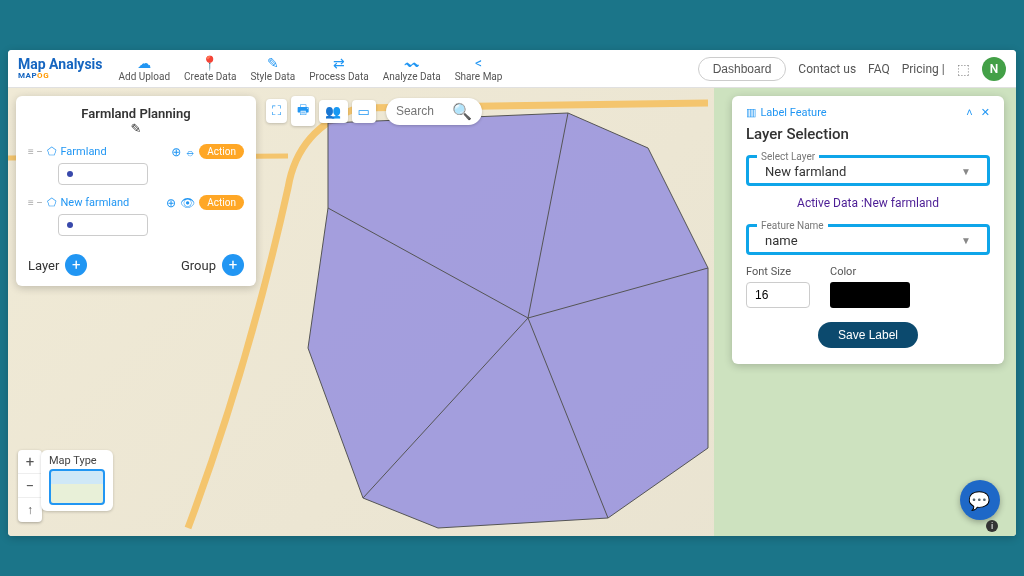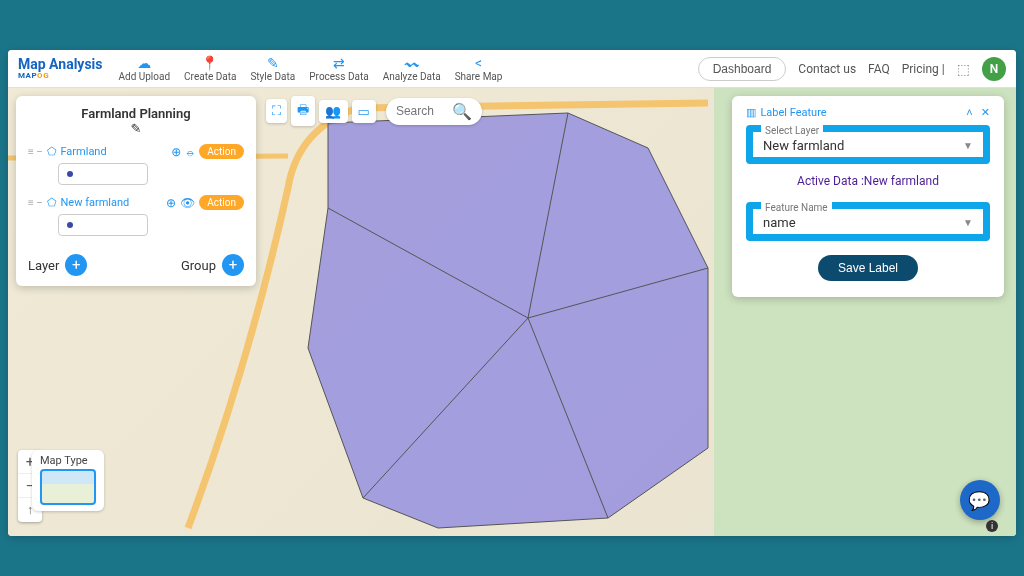--- a/index.html
+++ b/index.html
@@ -53,37 +53,37 @@
 .footer-btn { display: flex; align-items: center; gap: 6px; font-size: 13px; color: #333; }
 .add-circle { width: 22px; height: 22px; border-radius: 50%; background: #2196f3; color: #fff; display: flex; align-items: center; justify-content: center; font-size: 15px; cursor: pointer; }
 
 
 .label-panel { position: absolute; top: 8px; right: 12px; width: 272px; background: #fff; border-radius: 6px; box-shadow: 0 2px 8px rgba(0,0,0,0.2); padding: 10px 14px 16px; }
 .label-header { display: flex; align-items: center; justify-content: space-between; font-size: 11px; color: #2196f3; margin-bottom: 6px; }
 .label-header-left { display: flex; align-items: center; gap: 4px; }
 .label-header-icons { display: flex; gap: 8px; color: #2196f3; }
 .label-header-icons span { cursor: pointer; }
 .label-panel h3 { font-size: 15px; color: #333; font-weight: 500; margin-bottom: 12px; }
-.field-group { border: 7px solid #0ea5e9; border-radius: 4px; padding: 6px 10px 4px; position: relative; margin-bottom: 10px; }
+.field-group { border: 3px solid #0ea5e9; border-radius: 4px; padding: 6px 16px 4px; position: relative; margin-bottom: 10px; }
 .field-label { position: absolute; top: -7px; left: 8px; background: #fff; padding: 0 4px; font-size: 10px; color: #777; }
 .field-value { font-size: 13px; color: #333; display: flex; justify-content: space-between; align-items: center; }
 .dropdown-caret { color: #888; font-size: 10px; }
 .active-data { color: #4c1d95; font-size: 12px; text-align: center; margin: 8px 0 14px; }
 .inline-fields { display: flex; gap: 20px; align-items: flex-end; margin-top: 4px; }
 .sub-field { display: flex; flex-direction: column; gap: 4px; }
 .sub-field-label { font-size: 11px; color: #555; }
 .font-input { border: 1px solid #ccc; border-radius: 4px; width: 64px; height: 26px; padding: 0 8px; font-size: 12px; }
 .color-swatch { width: 80px; height: 26px; background: #000; border-radius: 3px; cursor: pointer; }
 .save-btn { background: #0c4a6e; color: #fff; border: none; border-radius: 16px; padding: 6px 20px; font-size: 12px; cursor: pointer; display: block; margin: 14px auto 0; }
 
 
 .zoom-controls { position: absolute; left: 10px; top: 362px; background: #fff; border-radius: 4px; box-shadow: 0 1px 3px rgba(0,0,0,0.3); display: flex; flex-direction: column; }
 .zoom-btn { width: 24px; height: 24px; display: flex; align-items: center; justify-content: center; cursor: pointer; font-size: 15px; color: #555; border-bottom: 1px solid #eee; }
 .zoom-btn:last-child { border-bottom: none; font-size: 12px; }
-.map-type { position: absolute; left: 24px; top: 362px; background: #fff; border-radius: 6px; padding: 4px 8px 6px; box-shadow: 0 1px 3px rgba(0,0,0,0.2); }
+.map-type { position: absolute; left: 33px; top: 362px; background: #fff; border-radius: 6px; padding: 4px 8px 6px; box-shadow: 0 1px 3px rgba(0,0,0,0.2); }
 .map-type-label { font-size: 11px; color: #444; margin-bottom: 2px; }
 .map-type-thumb { width: 56px; height: 36px; border: 2px solid #2196f3; border-radius: 4px; background: linear-gradient(180deg,#cfe8f7 40%,#e8f0d8 40%); cursor: pointer; }
 
 
 .chat-fab { position: absolute; right: 16px; bottom: 16px; width: 40px; height: 40px; border-radius: 50%; background: #1e68c7; color: #fff; display: flex; align-items: center; justify-content: center; font-size: 18px; cursor: pointer; box-shadow: 0 2px 6px rgba(0,0,0,0.3); }
 .info-dot { position: absolute; right: 18px; bottom: 4px; width: 12px; height: 12px; border-radius: 50%; background: #333; color: #fff; font-size: 9px; display: flex; align-items: center; justify-content: center; }
 </style>
 </head>
 <body>
 
@@ -200,20 +200,21 @@
       <div class="label-header">
         <div class="label-header-left">
           <span>▥</span>
           <span>Label Feature</span>
         </div>
         <div class="label-header-icons">
           <span>˄</span>
           <span>✕</span>
         </div>
       </div>
+      <h3>Layer Selection</h3>
 
       <div class="field-group">
         <span class="field-label">Select Layer</span>
         <div class="field-value">
           <span>New farmland</span>
           <span class="dropdown-caret">▼</span>
         </div>
       </div>
 
       <div class="active-data">
@@ -221,20 +222,30 @@
       </div>
 
       <div class="field-group">
         <span class="field-label">Feature Name</span>
         <div class="field-value">
           <span>name</span>
           <span class="dropdown-caret">▼</span>
         </div>
       </div>
 
+      <div class="inline-fields">
+        <div class="sub-field">
+          <span class="sub-field-label">Font Size</span>
+          <input class="font-input" value="16" style="">
+        </div>
+        <div class="sub-field">
+          <span class="sub-field-label">Color</span>
+          <div class="color-swatch"></div>
+        </div>
+      </div>
 
       <button class="save-btn">Save Label</button>
     </div>
 
     <div class="zoom-controls">
       <div class="zoom-btn">+</div>
       <div class="zoom-btn">−</div>
       <div class="zoom-btn">↑</div>
     </div>
     <div class="map-type">

